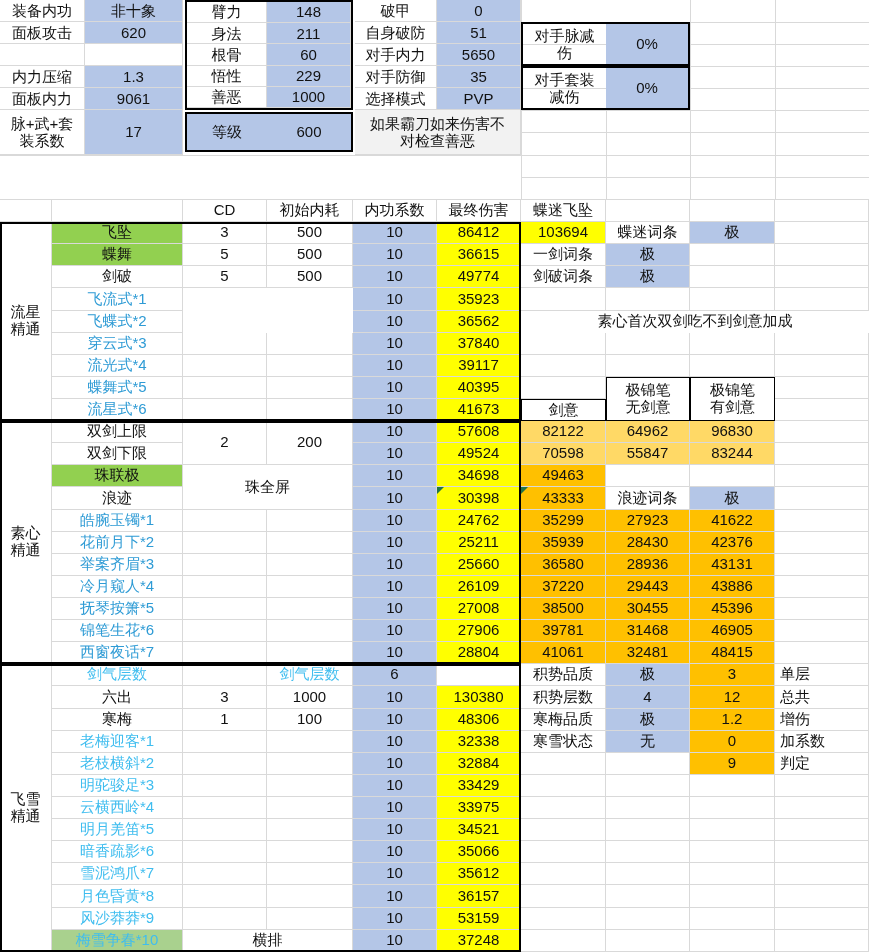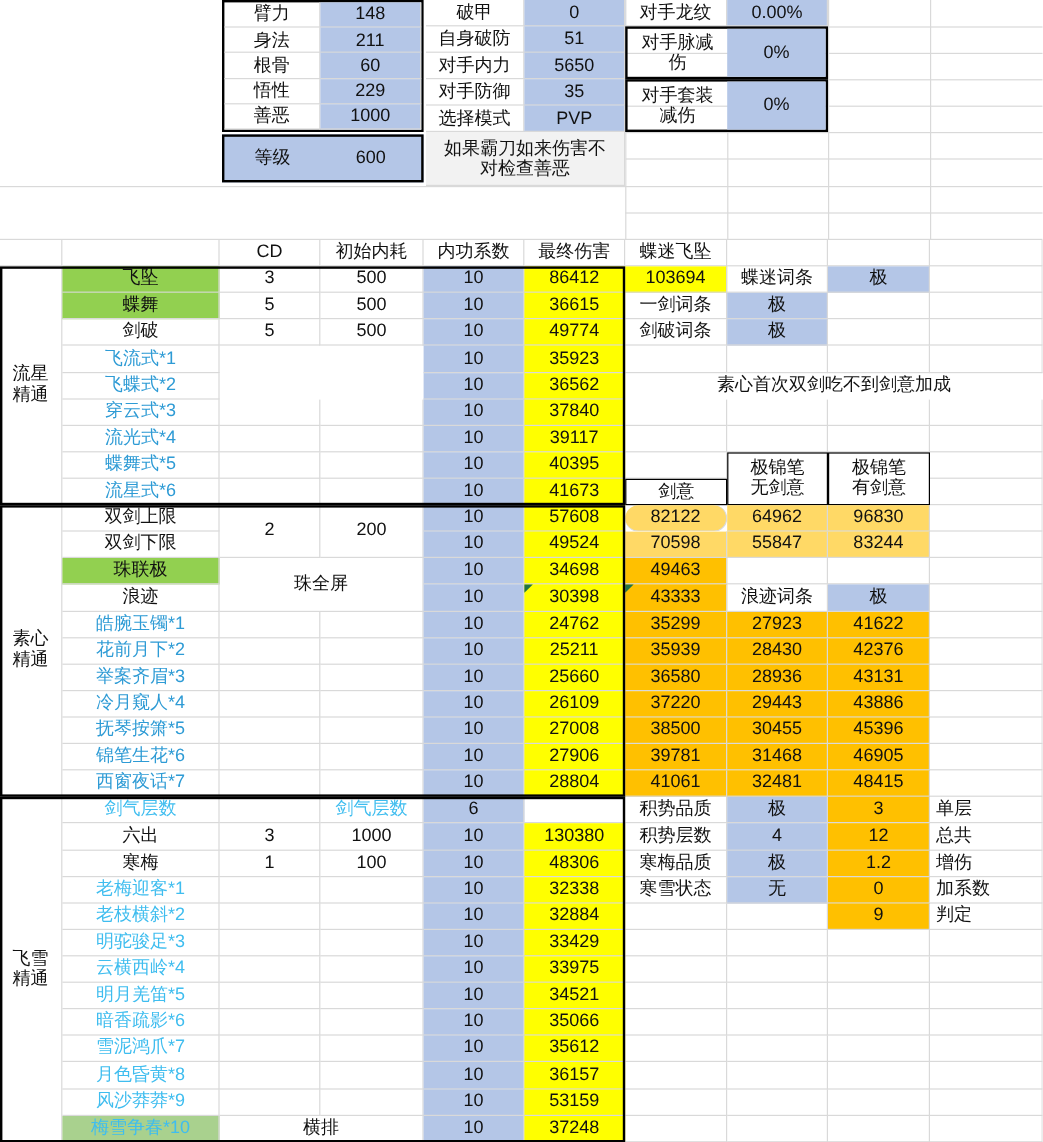--- a/index.html
+++ b/index.html
@@ -49,20 +49,35 @@
   <div class="line" style="left:521px;top:22px;width:348px;height:1px;"></div>
   <div class="line" style="left:521px;top:44px;width:348px;height:1px;"></div>
   <div class="line" style="left:521px;top:66px;width:348px;height:1px;"></div>
   <div class="line" style="left:521px;top:88px;width:348px;height:1px;"></div>
   <div class="line" style="left:521px;top:110px;width:348px;height:1px;"></div>
   <div class="line" style="left:521px;top:132px;width:348px;height:1px;"></div>
   <div class="line" style="left:0;top:155px;width:869px;height:1px;"></div>
   <div class="line" style="left:521px;top:177px;width:348px;height:1px;"></div>
   <div class="line" style="left:0;top:199px;width:869px;height:1px;"></div>
 
+  <div class="tgrid" style="left:0;top:0;width:183px;grid-template-columns:85px 98px;grid-template-rows:22px 22px 22px 22px 22px 45px;">
+    <div class="tcell">装备内功</div>
+    <div class="tcell b">非十象</div>
+    <div class="tcell">面板攻击</div>
+    <div class="tcell b">620</div>
+    <div class="tcell"></div>
+    <div class="tcell"></div>
+    <div class="tcell">内力压缩</div>
+    <div class="tcell b">1.3</div>
+    <div class="tcell">面板内力</div>
+    <div class="tcell b">9061</div>
+    <div class="tcell">脉+武+套
+装系数</div>
+    <div class="tcell b">17</div>
+  </div>
 
   <div class="tgrid blackbox" style="left:185px;top:0;width:168px;grid-template-columns:80px 84px;grid-auto-rows:21.2px;">
     <div class="tcell">臂力</div>
     <div class="tcell b">148</div>
     <div class="tcell">身法</div>
     <div class="tcell b">211</div>
     <div class="tcell">根骨</div>
     <div class="tcell b">60</div>
     <div class="tcell">悟性</div>
     <div class="tcell b">229</div>
@@ -83,24 +98,20 @@
     <div class="tcell">对手内力</div>
     <div class="tcell b">5650</div>
     <div class="tcell">对手防御</div>
     <div class="tcell b">35</div>
     <div class="tcell">选择模式</div>
     <div class="tcell b">PVP</div>
     <div class="tcell note" style="grid-column:1 / span 2;">如果霸刀如来伤害不
 对检查善恶</div>
   </div>
 
-  <div class="tgrid" style="left:521px;top:0;width:169px;grid-template-columns:85px 84px;grid-auto-rows:22px;">
-    <div class="tcell">对手龙纹</div>
-    <div class="tcell b">0.00%</div>
-  </div>
   <div class="tgrid blackbox" style="left:521px;top:22px;width:169px;height:44px;grid-template-columns:83px 82px;grid-auto-rows:40px;">
     <div class="tcell noline">对手脉减
 伤</div>
     <div class="tcell noline b">0%</div>
   </div>
   <div class="tgrid blackbox" style="left:521px;top:66px;width:169px;height:44px;grid-template-columns:83px 82px;grid-auto-rows:40px;">
     <div class="tcell noline">对手套装
 减伤</div>
     <div class="tcell noline b">0%</div>
   </div>
@@ -193,21 +204,21 @@
       <div class="cell y" style="grid-area: 10 / 6 / span 1 / span 1;">41673</div>
       <div class="cell bb" style="grid-area: 10 / 7 / span 1 / span 1;">剑意</div>
       <div class="cell" style="grid-area: 10 / 10 / span 1 / span 1;"></div>
       <div class="cell sec" style="grid-area: 11 / 1 / span 11 / span 1;">素心
 精通</div>
       <div class="cell" style="grid-area: 11 / 2 / span 1 / span 1;">双剑上限</div>
       <div class="cell" style="grid-area: 11 / 3 / span 2 / span 1;">2</div>
       <div class="cell" style="grid-area: 11 / 4 / span 2 / span 1;">200</div>
       <div class="cell b" style="grid-area: 11 / 5 / span 1 / span 1;">10</div>
       <div class="cell y" style="grid-area: 11 / 6 / span 1 / span 1;">57608</div>
-      <div class="cell lo" style="grid-area: 11 / 7 / span 1 / span 1; border-radius: 11px;">82122</div>
+      <div class="cell lo" style="grid-area: 11 / 7 / span 1 / span 1;">82122</div>
       <div class="cell lo" style="grid-area: 11 / 8 / span 1 / span 1;">64962</div>
       <div class="cell lo" style="grid-area: 11 / 9 / span 1 / span 1;">96830</div>
       <div class="cell" style="grid-area: 11 / 10 / span 1 / span 1;"></div>
       <div class="cell" style="grid-area: 12 / 2 / span 1 / span 1;">双剑下限</div>
       <div class="cell b" style="grid-area: 12 / 5 / span 1 / span 1;">10</div>
       <div class="cell y" style="grid-area: 12 / 6 / span 1 / span 1;">49524</div>
       <div class="cell lo" style="grid-area: 12 / 7 / span 1 / span 1;">70598</div>
       <div class="cell lo" style="grid-area: 12 / 8 / span 1 / span 1;">55847</div>
       <div class="cell lo" style="grid-area: 12 / 9 / span 1 / span 1;">83244</div>
       <div class="cell" style="grid-area: 12 / 10 / span 1 / span 1;"></div>

